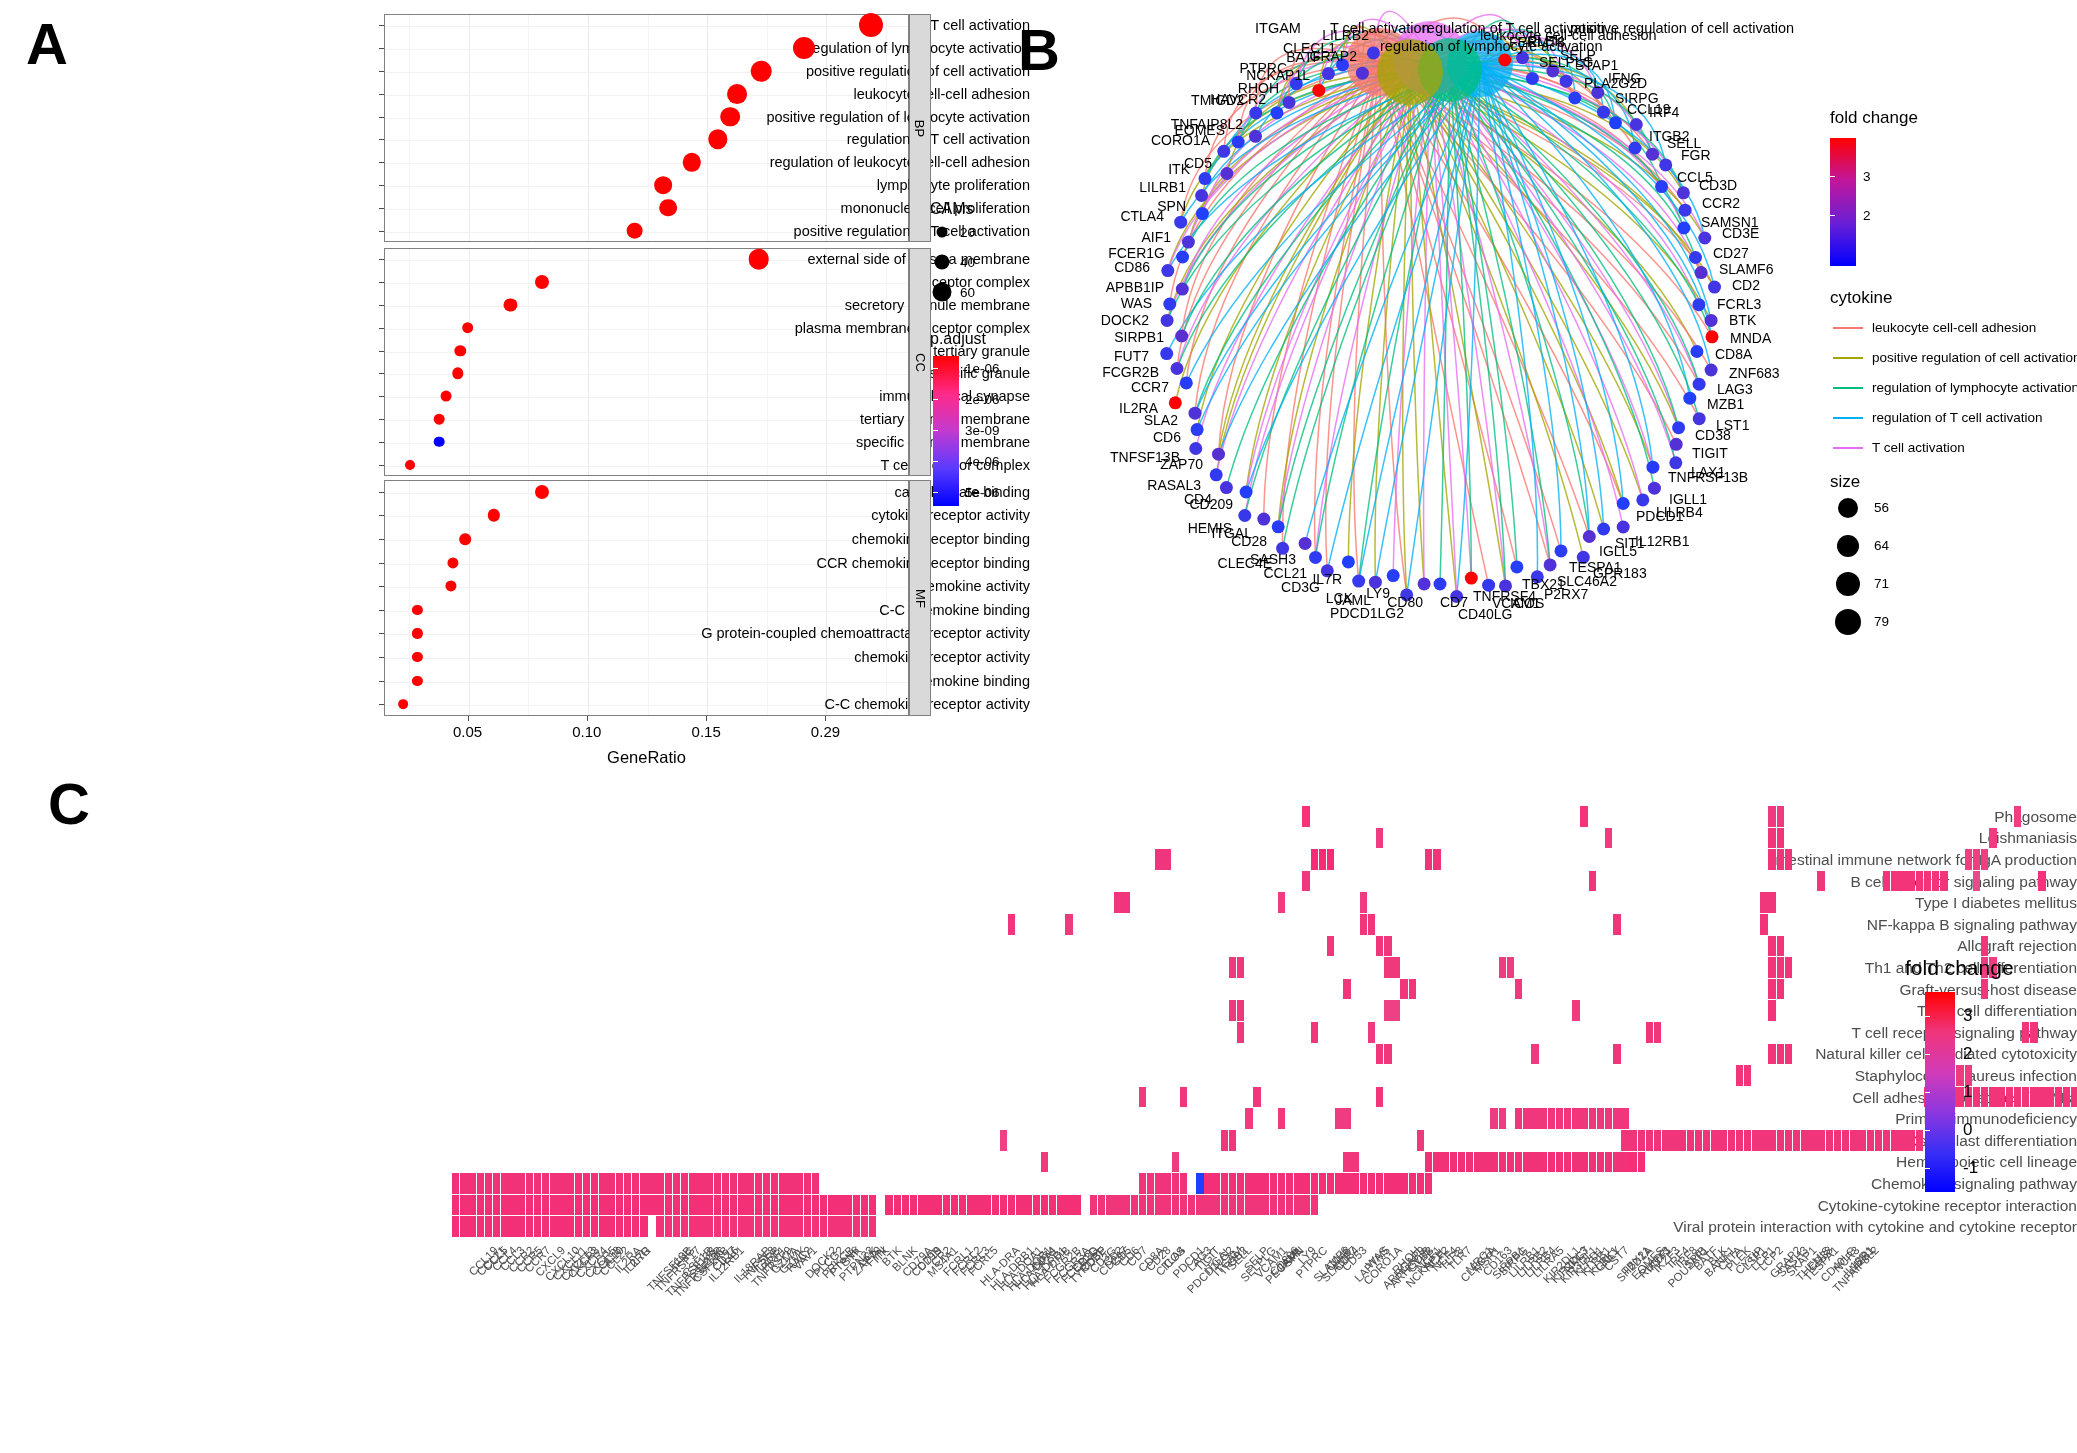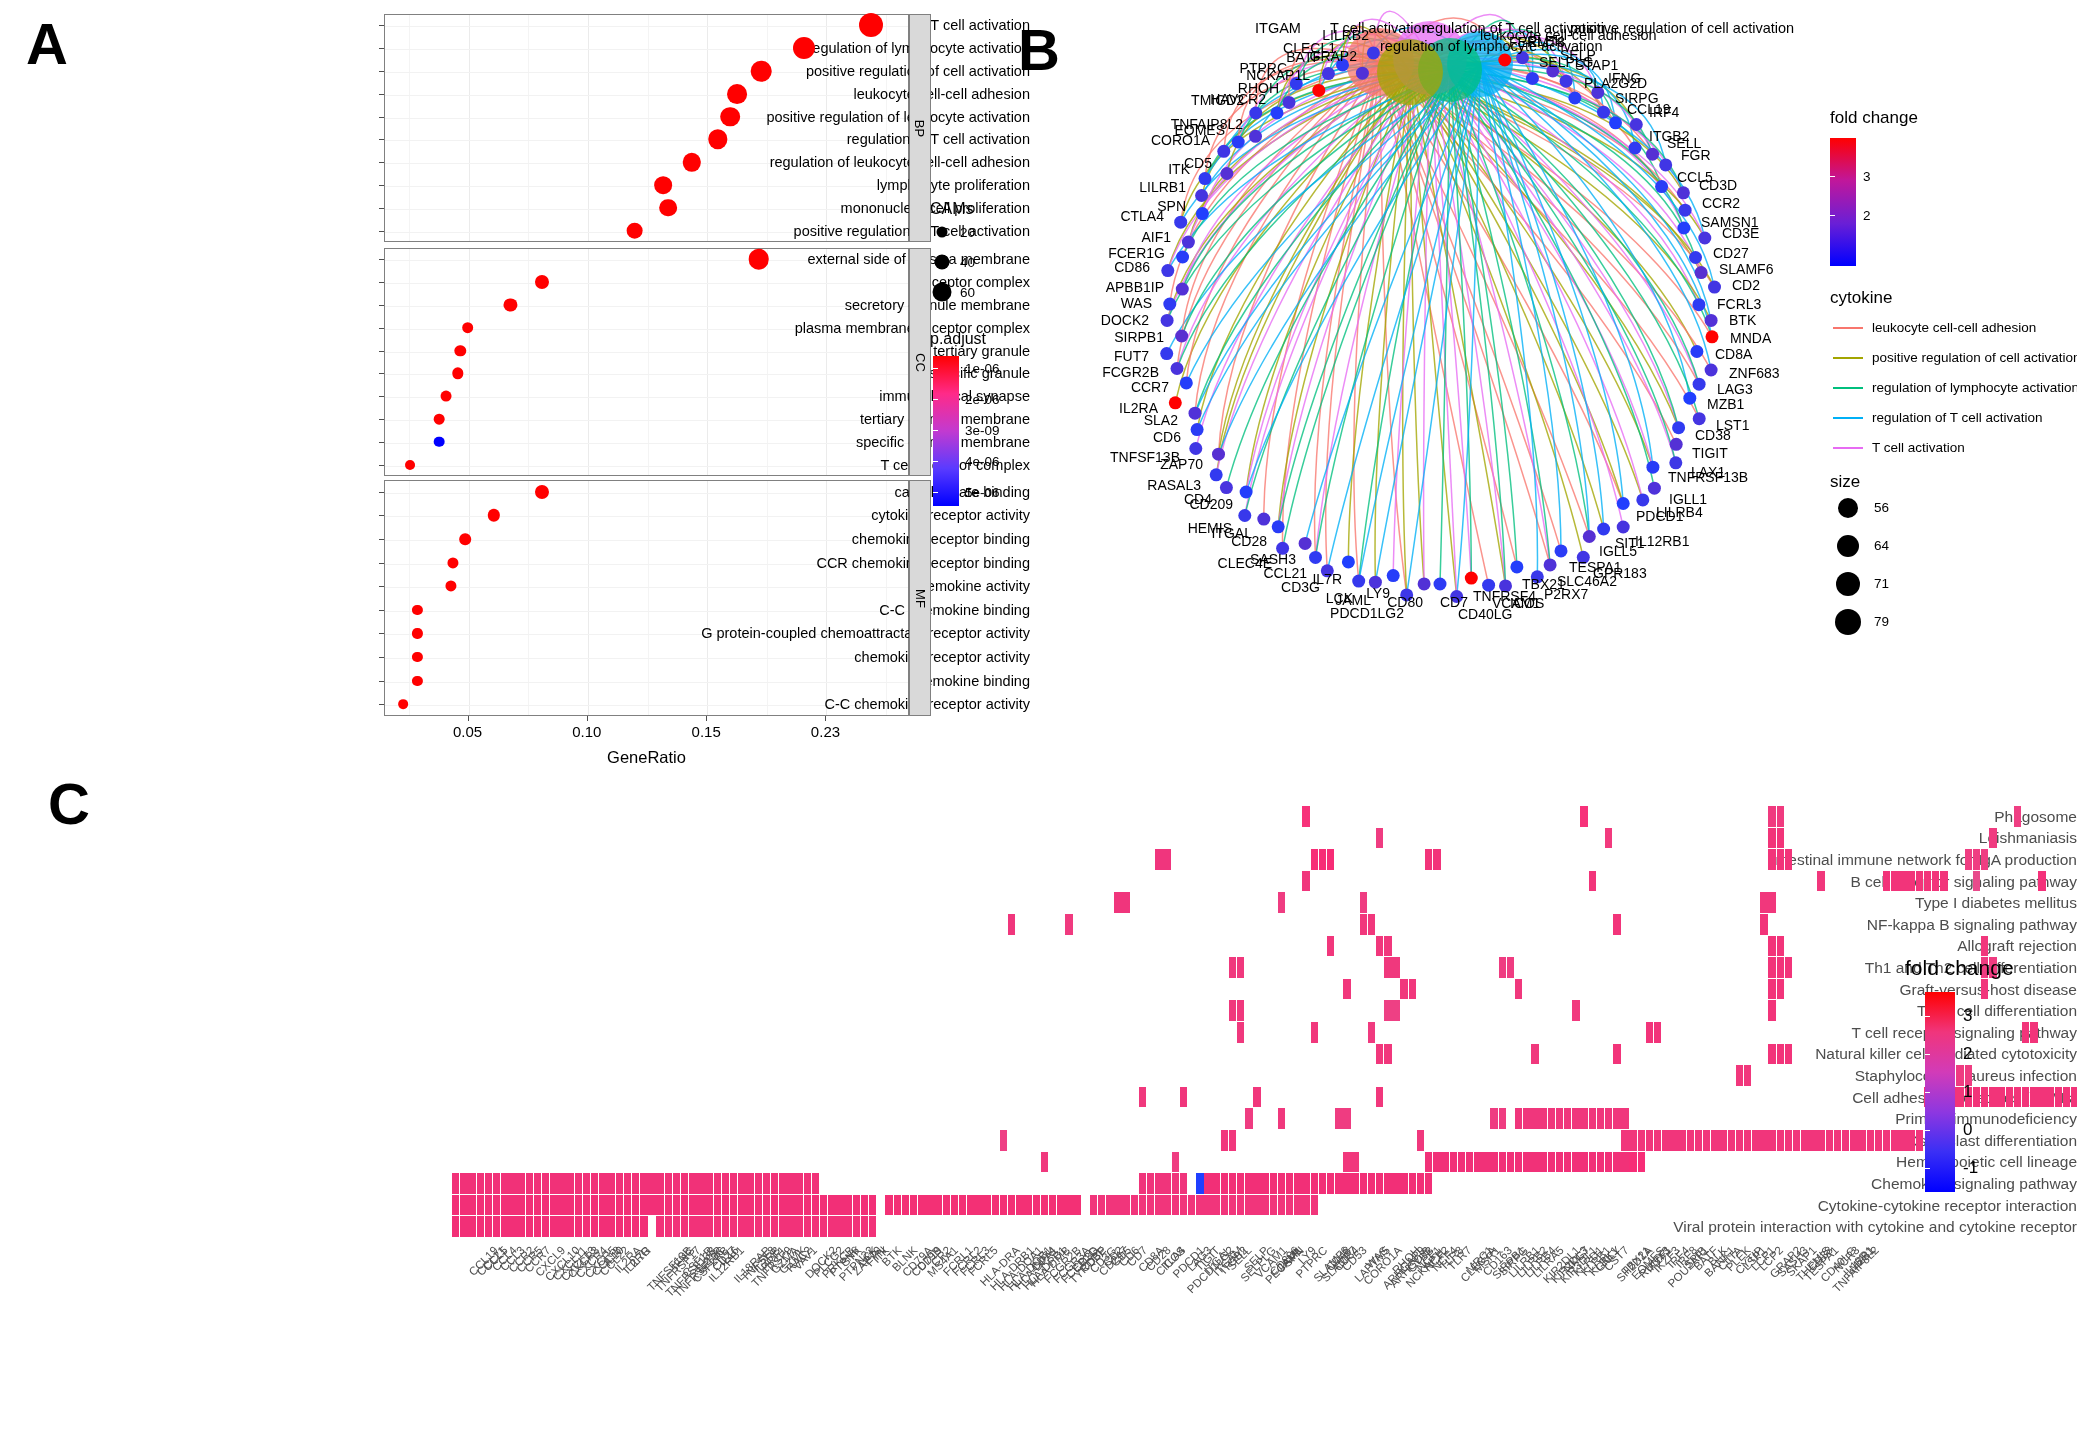--- a/index.html
+++ b/index.html
@@ -218,21 +218,21 @@
       <div class="facet-strip" style="left:909px;top:480px;height:236px;">
         <span>MF</span>
       </div>
       <div class="xtick" style="left:467.52272727272725px;top:716px;"></div>
       <div class="xticklab" style="left:467.52272727272725px;top:723px;">0.05</div>
       <div class="xtick" style="left:586.8409090909091px;top:716px;"></div>
       <div class="xticklab" style="left:586.8409090909091px;top:723px;">0.10</div>
       <div class="xtick" style="left:706.159090909091px;top:716px;"></div>
       <div class="xticklab" style="left:706.159090909091px;top:723px;">0.15</div>
       <div class="xtick" style="left:825.4772727272727px;top:716px;"></div>
-      <div class="xticklab" style="left:825.4772727272727px;top:723px;">0.23</div>
+      <div class="xticklab" style="left:825.4772727272727px;top:723px;">0.29</div>
       <div class="axis-title" style="left:384px;top:748px;width:525px;">GeneRatio</div>
       <div class="legA-title" style="left:930px;top:200px;">CAMs</div>
       <div class="legA-dot" style="left:942px;top:232px;width:11px;height:11px;"></div>
       <div class="legA-item" style="left:960px;top:225px;">20</div>
       <div class="legA-dot" style="left:942px;top:262px;width:15px;height:15px;"></div>
       <div class="legA-item" style="left:960px;top:255px;">40</div>
       <div class="legA-dot" style="left:942px;top:292px;width:19px;height:19px;"></div>
       <div class="legA-item" style="left:960px;top:285px;">60</div>
       <div class="legA-title" style="left:930px;top:330px;">p.adjust</div>
       <div class="cbar" style="left:933px;top:356px;height:150px;background:linear-gradient(#ff0000,#ff2a88,#c23ad0,#5a3bff,#0000ff);"></div>

